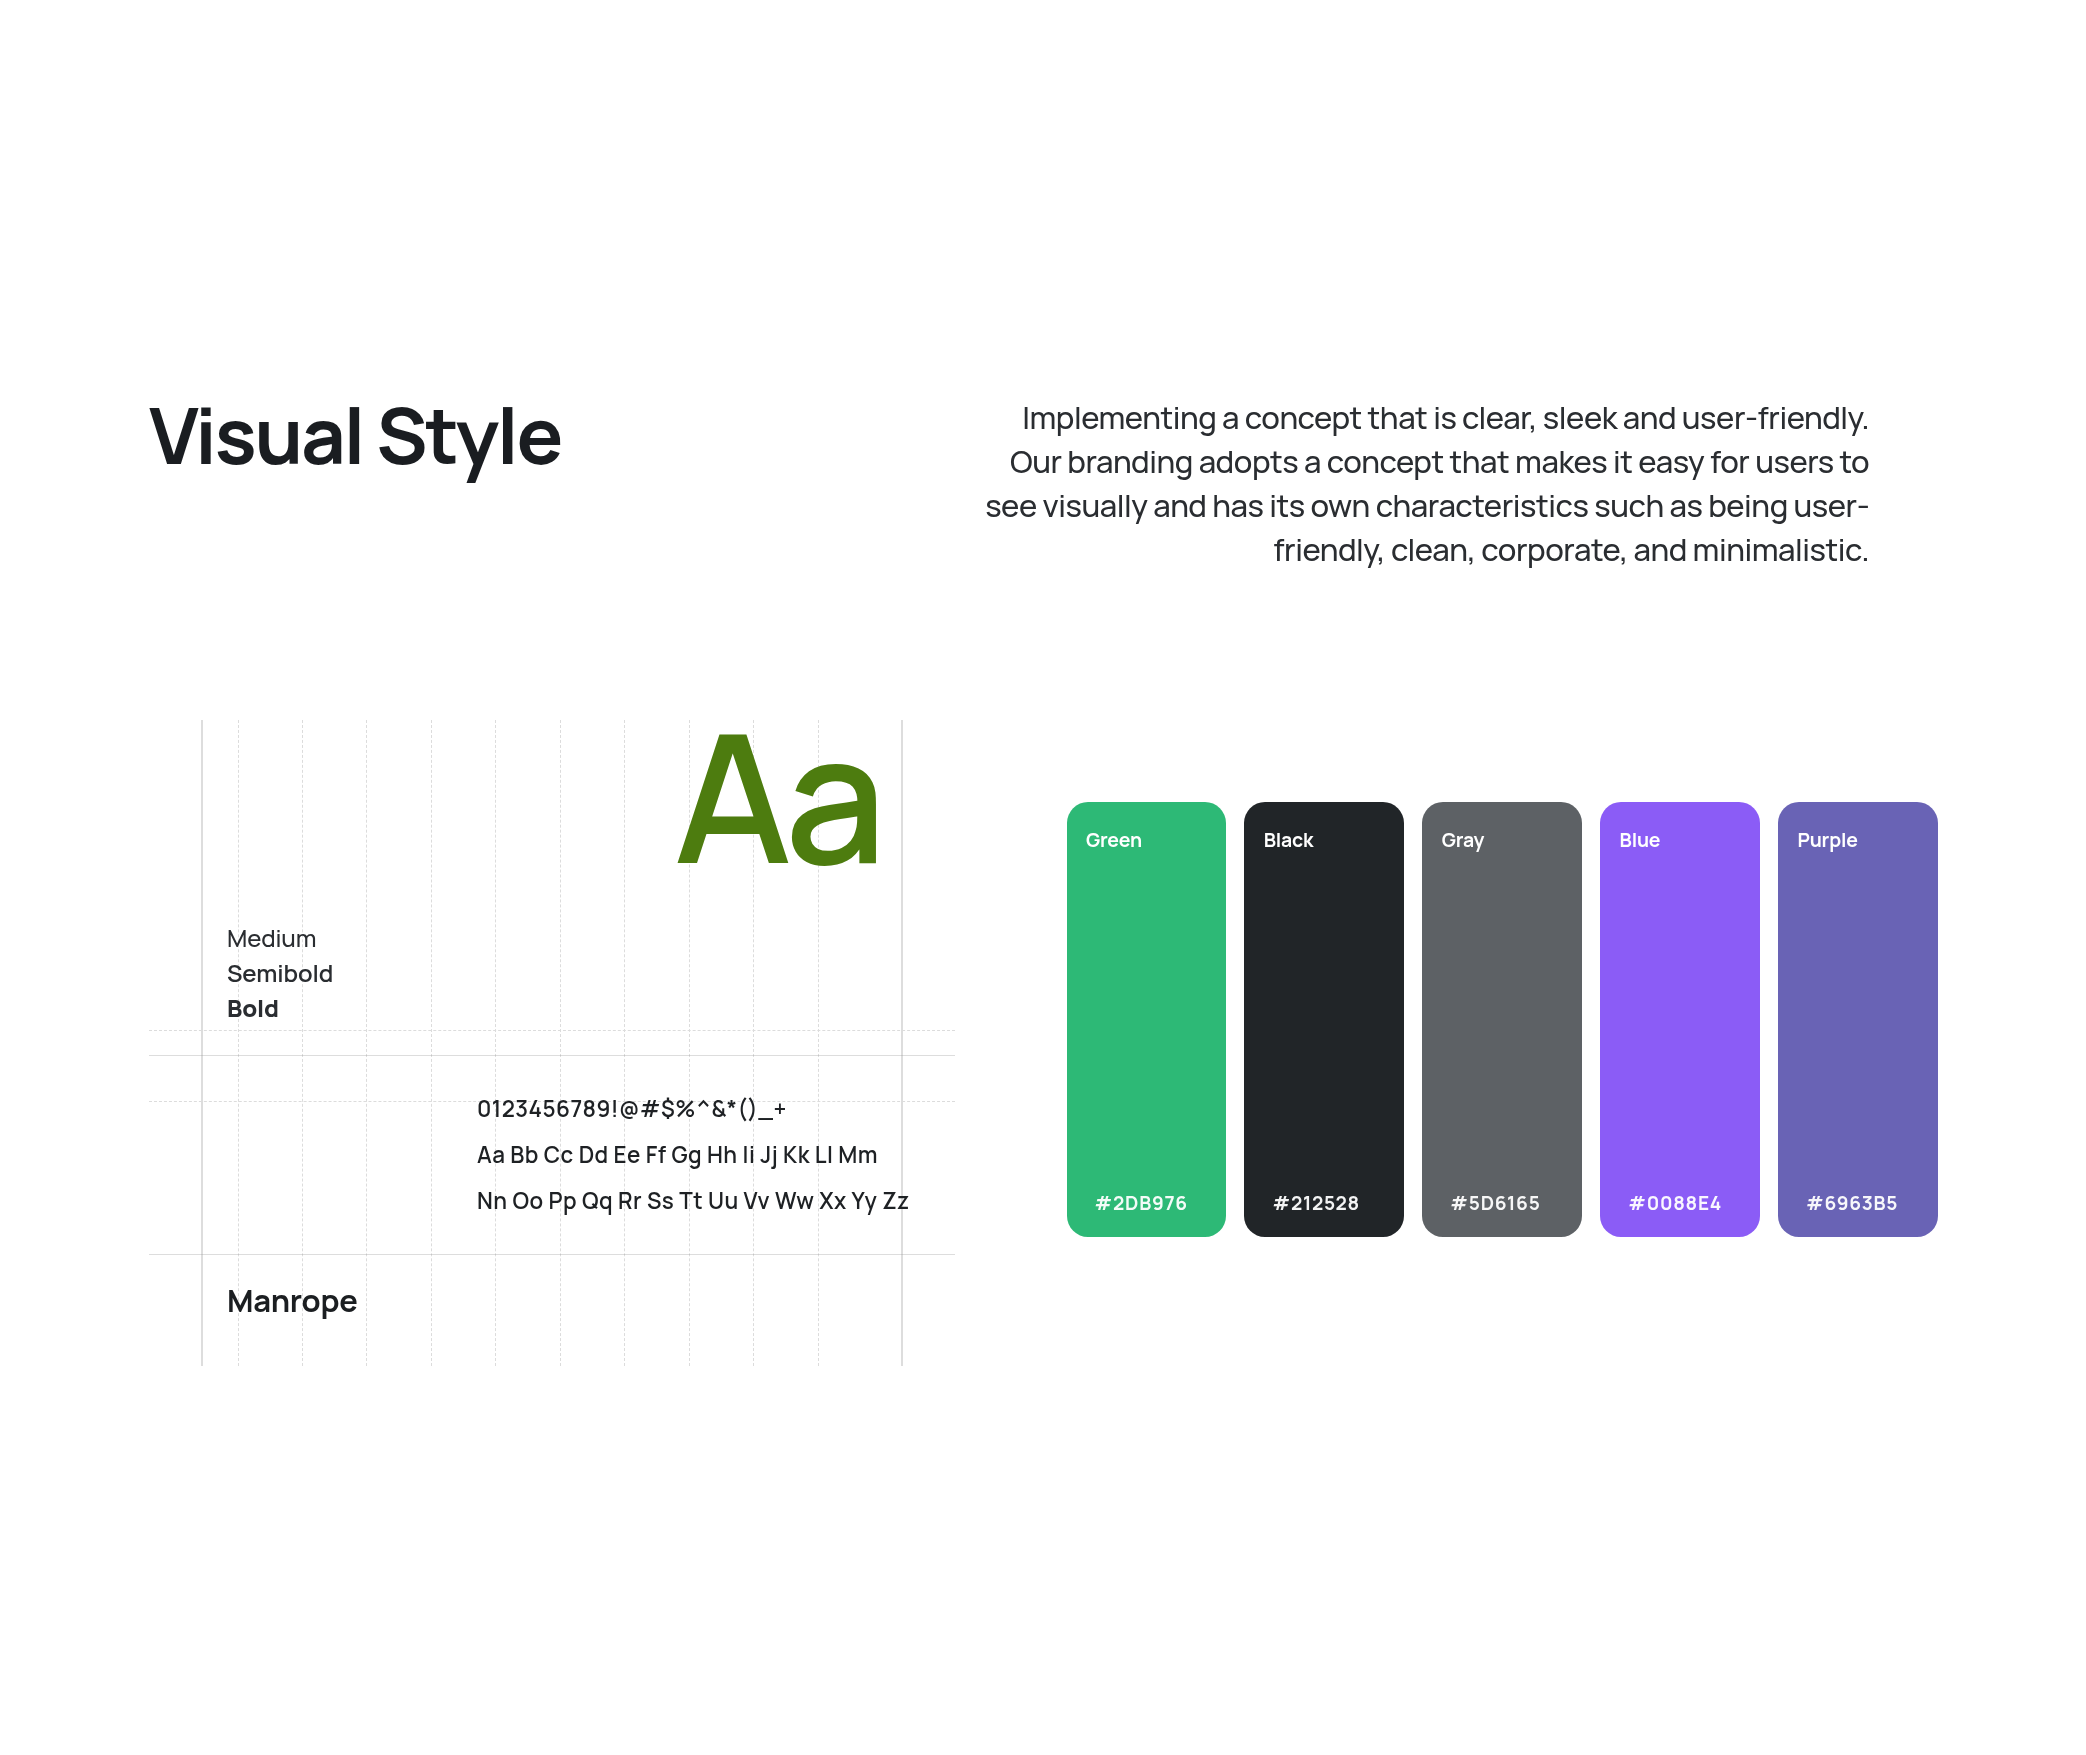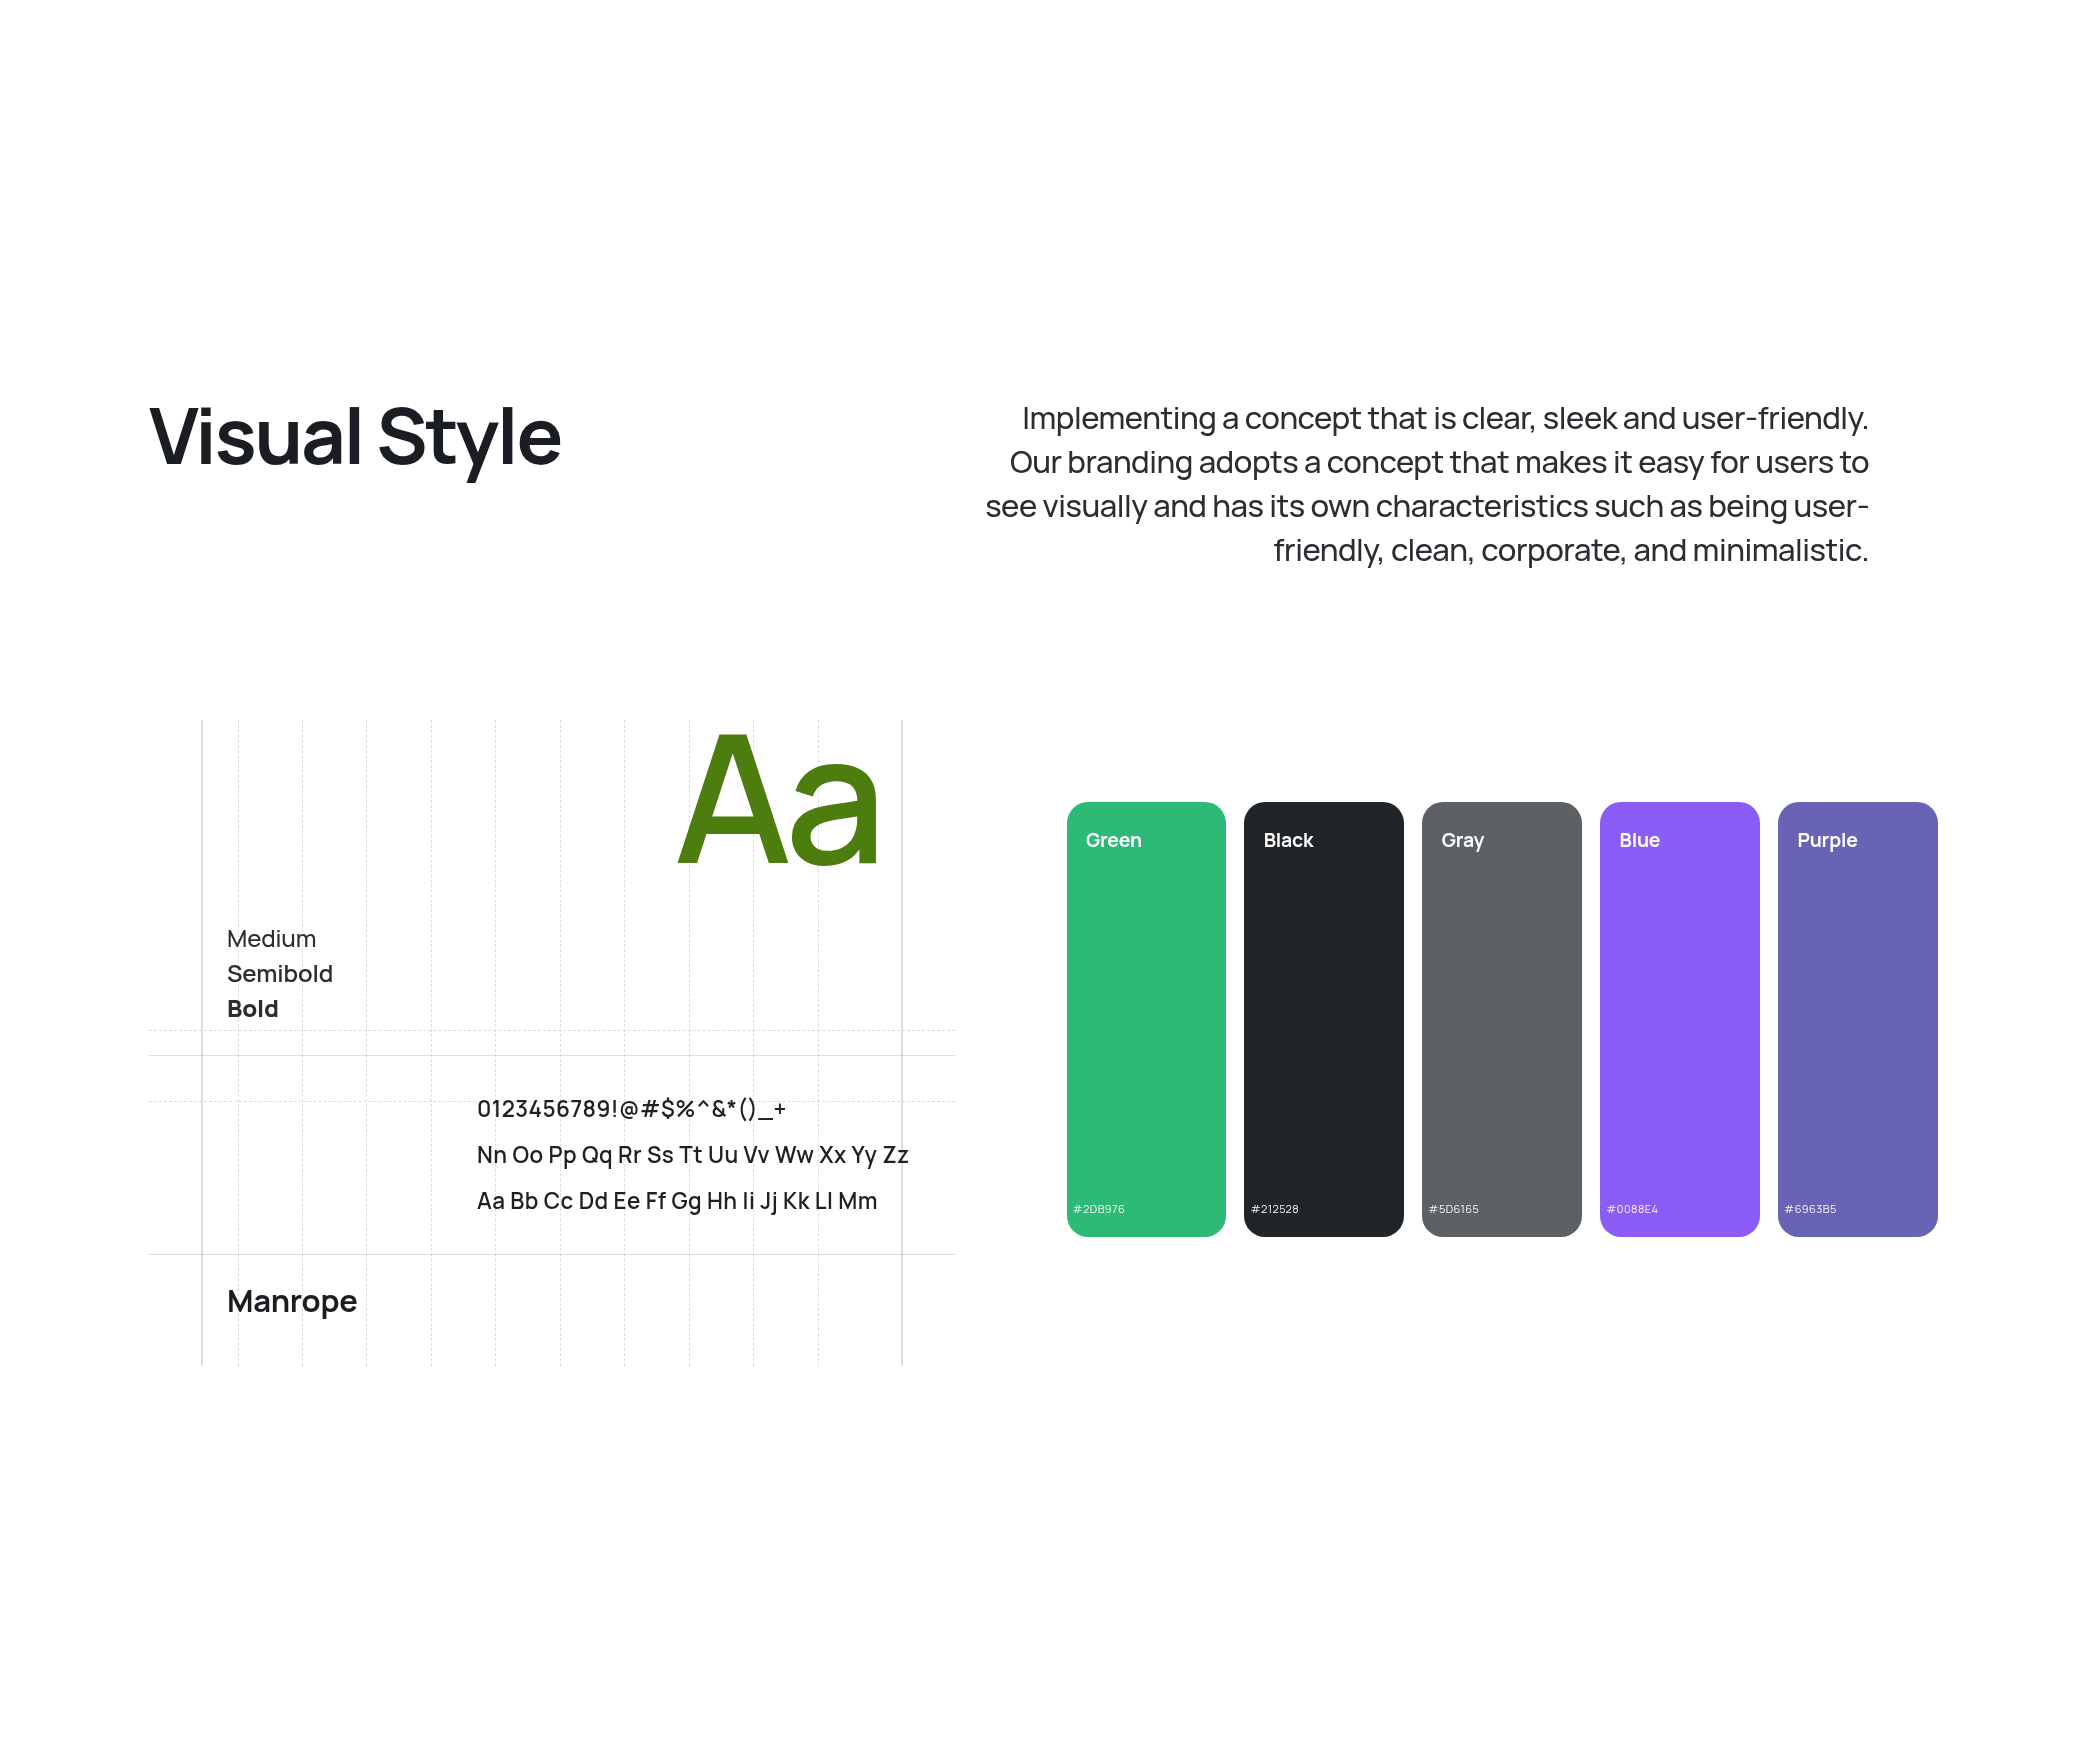--- a/index.html
+++ b/index.html
@@ -156,25 +156,25 @@
     color:#fff;
     font-weight:700;
     font-size:19.4px;
     letter-spacing:-0.01em;
     overflow:hidden;
   }
   .swatch .name{
     position:absolute;top:24px;left:19.4px;
   }
   .swatch .hex{
-    position:absolute;bottom:21px;left:6px;
-    font-size:11px;
+    position:absolute;bottom:21px;left:28px;
+    font-size:19px;
     letter-spacing:0.04em;
     opacity:0.95;
-    font-weight:400;
+    font-weight:700;
   }
 </style>
 </head>
 <body>
 
 <div class="page">
 
   <div class="hero">
     <h1 class="title">Visual Style</h1>
     <div class="desc">Implementing a concept that is clear, sleek and user-friendly. Our branding adopts a concept that makes it easy for users to see visually and has its own characteristics such as being user-friendly, clean, corporate, and minimalistic.</div>
@@ -208,22 +208,22 @@
         </div>
 
         <div class="weights">
           <div class="w-medium">Medium</div>
           <div class="w-semibold">Semibold</div>
           <div class="w-bold">Bold</div>
         </div>
 
         <div class="char-rows">
           <div class="row">0123456789!@#$%^&amp;*()_+</div>
+          <div class="row">Aa  Bb  Cc  Dd  Ee  Ff  Gg  Hh  Ii  Jj  Kk  Ll  Mm</div>
           <div class="row">Nn  Oo  Pp  Qq  Rr  Ss  Tt  Uu  Vv  Ww  Xx  Yy  Zz</div>
-          <div class="row">Aa  Bb  Cc  Dd  Ee  Ff  Gg  Hh  Ii  Jj  Kk  Ll  Mm</div>
         </div>
 
         <div class="font-name">Manrope</div>
       </div>
     </div>
 
     <div class="palette">
       <div class="swatch" style="background:#2DB976">
         <div class="name">Green</div>
         <div class="hex">#2DB976</div>

